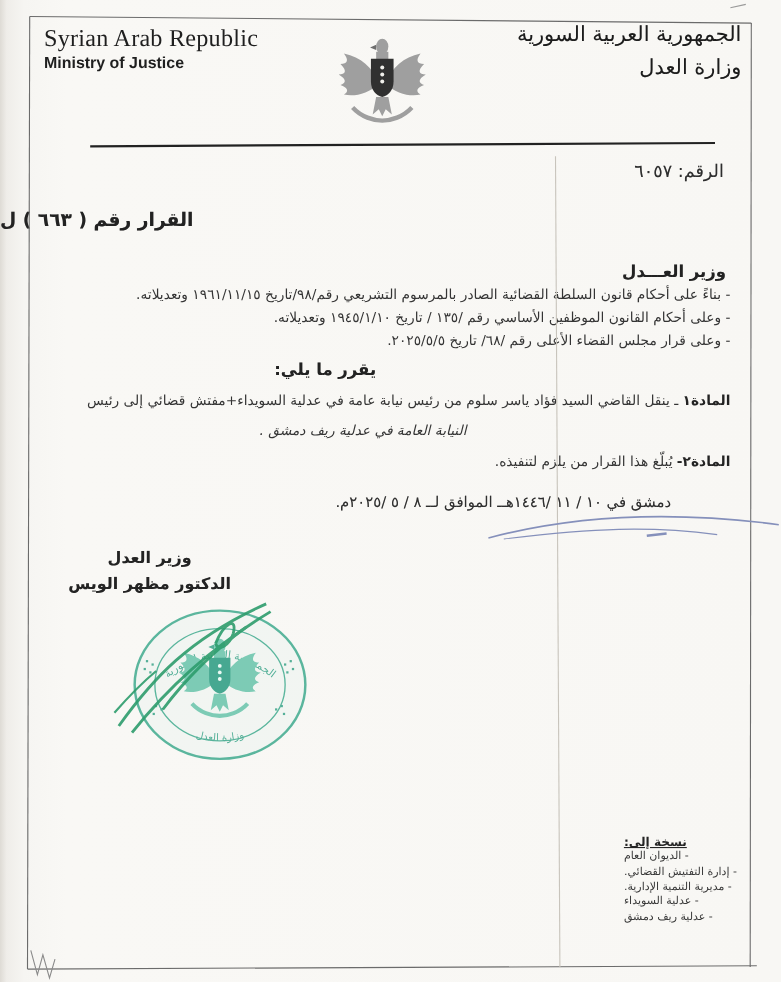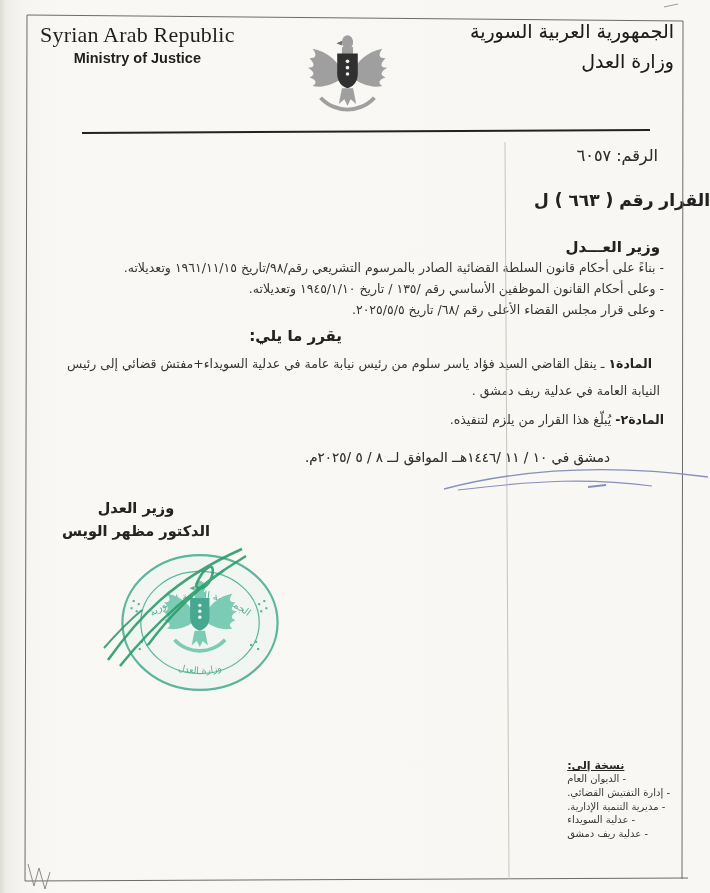--- a/index.html
+++ b/index.html
@@ -6,33 +6,33 @@
   .page{
     position:relative;width:710px;height:893px;overflow:hidden;
     background:linear-gradient(90deg,#dedbd5 0px,#efede9 6px,#f6f5f2 22px,#f9f8f5 60px,#f8f7f4 100%);
     font-family:"DejaVu Sans",sans-serif;color:#3a3a3a;direction:rtl;
   }
   .abs{position:absolute;text-align:center;}
   .artifacts{position:absolute;inset:0;z-index:6;pointer-events:none;}
   .stamp-wrap{z-index:2;}
   .txt{z-index:3;}
   
-  .hdr-en{left:40px;top:22px;direction:ltr;text-align:center;color:#1f1f1f;}
+  .hdr-en{left:40px;top:22px;direction:ltr;text-align:left;color:#1f1f1f;}
   .en-title{font-family:"Liberation Serif",serif;font-size:22px;letter-spacing:.2px;}
   .en-sub{font-family:"Liberation Sans",sans-serif;font-weight:bold;font-size:14.5px;margin-top:2px;}
   .hdr-ar{right:36px;top:16px;text-align:right;font-size:19px;line-height:1.6;color:#1c1c1c;}
   .emblem{left:300px;top:26px;width:95px;height:96px;z-index:2;}
   
   .doc-number{top:146px;right:52px;font-size:16px;color:#2e2e2e;}
-  .doc-title{top:190px;left:0;width:710px;text-align:right;font-weight:bold;font-size:17px;color:#222;}
+  .doc-title{top:190px;left:0;width:710px;text-align:left;font-weight:bold;font-size:17px;color:#222;}
   .issuer{top:238px;right:50px;font-weight:bold;font-size:15px;color:#222;}
   .preamble{top:257px;right:46px;left:55px;text-align:right;font-size:12.5px;line-height:21px;color:#343434;}
   .decides{top:327px;right:368px;font-weight:bold;font-size:15px;color:#222;}
-  .article1{top:356px;right:46px;left:55px;text-align:center;font-size:12.5px;color:#343434;}
-  .article1-line2{top:383px;left:0;width:660px;text-align:right;font-size:12.5px;color:#343434;}
+  .article1{top:356px;right:46px;left:55px;text-align:right;font-size:12.5px;color:#343434;}
+  .article1-line2{top:383px;left:0;width:660px;text-align:center;font-size:12.5px;color:#343434;font-style:italic;}
   .article2{top:412px;right:46px;left:55px;text-align:right;font-size:12.5px;color:#343434;}
   .art-label{font-weight:bold;color:#232323;}
   .date-line{top:449px;right:100px;font-size:13.5px;color:#2f2f2f;margin-left:12px;}
   .sig-block{top:497px;left:46px;width:180px;text-align:center;font-weight:bold;font-size:14.5px;line-height:23px;color:#232323;}
   .stamp-wrap{left:114px;top:549px;width:172px;height:147px;opacity:.88;}
   
   .copies{top:759px;right:40px;text-align:left;color:#333;}
   .copies-header{font-weight:bold;font-size:11px;text-decoration:underline;color:#252525;}
   .copy-item{font-size:10px;line-height:13.8px;color:#383838;}
   .copies .copy-item:first-of-type{margin-top:8px;}

